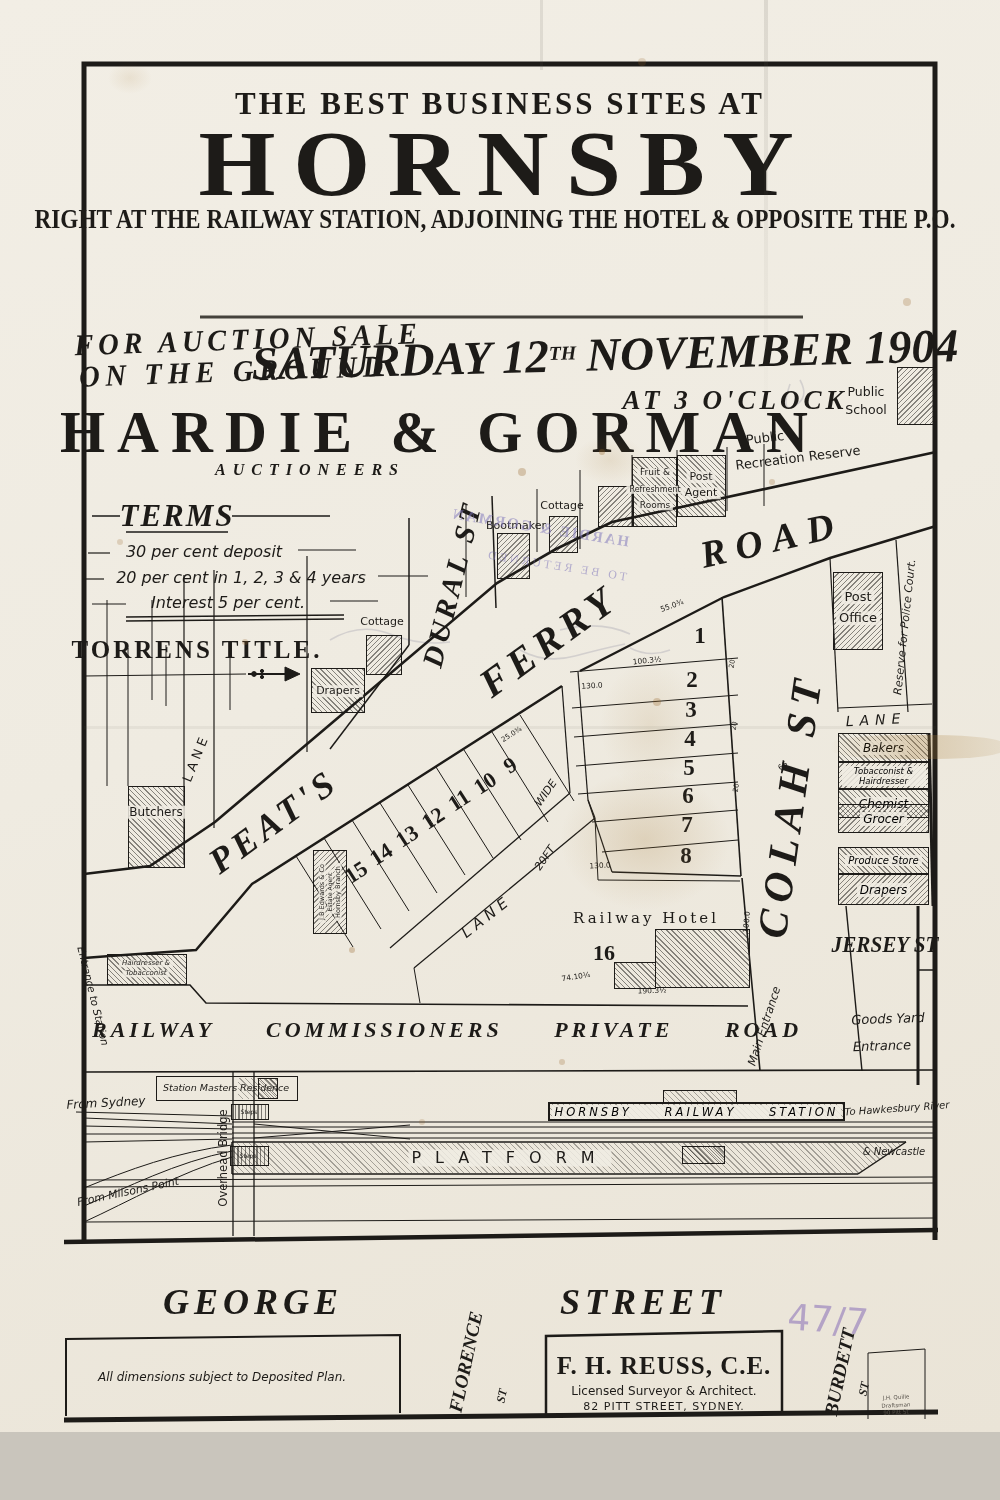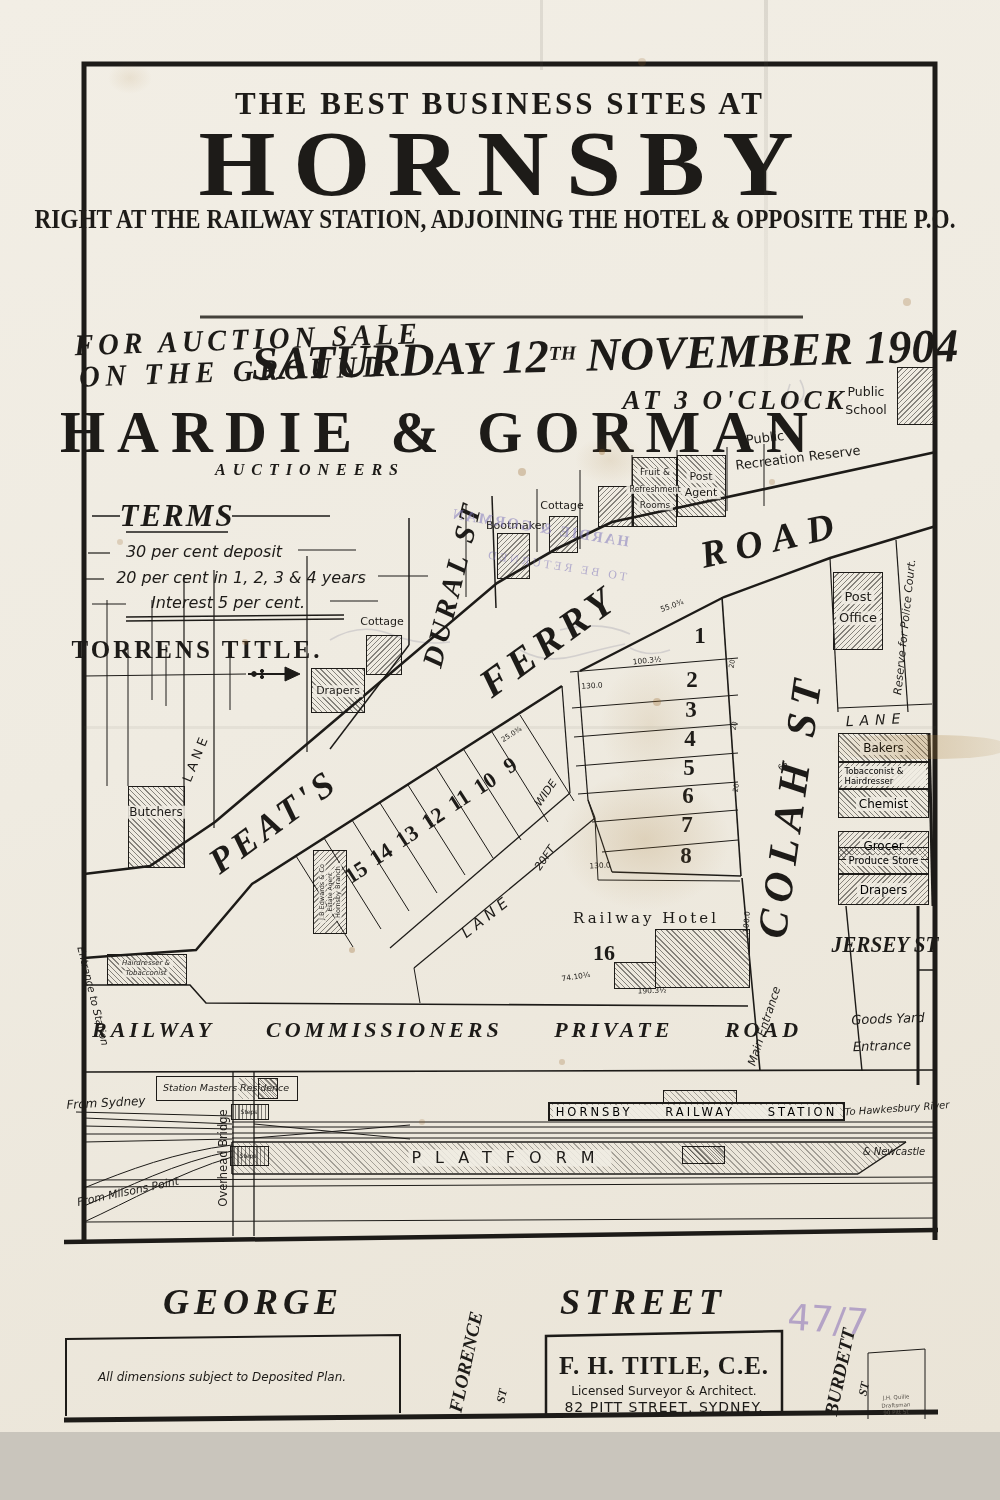--- a/index.html
+++ b/index.html
@@ -15,21 +15,21 @@
   .dser{font-family:"DejaVu Serif",serif;}
   .hand{font-family:"DejaVu Sans",sans-serif;}
   .handi{font-family:"DejaVu Sans",sans-serif;font-style:italic;}
   .sans{font-family:"Liberation Sans",sans-serif;font-weight:700;}
   .chip{background:rgba(240,236,227,.85);padding:0 3px;}
   .hatch,.hatch2,.hatchL,.vstripe{position:absolute;border:1.6px solid #1d1b18;box-sizing:border-box;}
   .hatch{background:repeating-linear-gradient(45deg,rgba(29,27,24,0) 0 2.7px,rgba(29,27,24,.5) 2.7px 3.7px);}
   .hatch2{background:repeating-linear-gradient(135deg,rgba(29,27,24,0) 0 2.7px,rgba(29,27,24,.5) 2.7px 3.7px);}
   .hatchL{background:repeating-linear-gradient(45deg,rgba(29,27,24,0) 0 3.2px,rgba(29,27,24,.35) 3.2px 4.1px);}
   .vstripe{background:repeating-linear-gradient(90deg,rgba(29,27,24,0) 0 2.6px,rgba(29,27,24,.55) 2.6px 3.8px);}
-  .cbox{display:flex;align-items:center;justify-content:center;text-align:left;}
+  .cbox{display:flex;align-items:center;justify-content:center;text-align:center;font-style:italic;}
   .stamp{position:absolute;color:#8279bc;opacity:.55;white-space:nowrap;
      transform:translate(-50%,-50%) rotate(9deg) scaleX(-1);font-family:"Liberation Serif",serif;}
   .pencil{color:#b4a3c6;font-family:"DejaVu Sans",sans-serif;font-weight:400;}
   .stain{position:absolute;pointer-events:none;}
   .flexrow{position:absolute;display:flex;justify-content:space-between;align-items:center;}
 </style>
 </head>
 <body>
 
 <div class="poster">
@@ -204,21 +204,21 @@
 
   <div class="hatch cbox" style="left:838px;top:733px;width:91px;height:29px">
       <span class="hand chip" style="font-size:12px">Bakers</span>
     </div>
   <div class="hatch2 cbox" style="left:838px;top:762px;width:91px;height:27px">
       <span class="hand chip" style="font-size:8.5px;white-space:normal;width:78px">Tobacconist &amp; Hairdresser</span>
     </div>
   <div class="hatch cbox" style="left:838px;top:789px;width:91px;height:29px">
       <span class="hand chip" style="font-size:12px">Chemist</span>
     </div>
-  <div class="hatch2 cbox" style="left:838px;top:831px;width:91px;height:29px">
+  <div class="hatch2 cbox" style="left:838px;top:804px;width:91px;height:29px">
       <span class="hand chip" style="font-size:12px">Grocer</span>
     </div>
   <div class="hatch cbox" style="left:838px;top:847px;width:91px;height:27px">
       <span class="hand chip" style="font-size:10px">Produce Store</span>
     </div>
   <div class="hatch2 cbox" style="left:838px;top:874px;width:91px;height:31px">
       <span class="hand chip" style="font-size:12px">Drapers</span>
     </div>
 
   <div class="L hand" style="left:516px;top:526px;font-size:11px">Bootmaker</div>
@@ -317,23 +317,23 @@
   <div class="hatch" style="left:682px;top:1146px;width:43px;height:18px;border-width:1px"></div>
   <div class="L hand chip" style="left:510px;top:1158px;font-size:16px;letter-spacing:14px">PLATFORM</div>
   <div class="L handi" style="left:894px;top:1152px;font-size:10px">&amp; Newcastle</div>
 
 
   <div class="L seri" style="left:643px;top:1303px;font-size:36px;letter-spacing:5px">STREET</div>
   <div class="L seri" style="left:253px;top:1303px;font-size:36px;letter-spacing:5px">GEORGE</div>
   <div class="L handi" style="left:222px;top:1377px;font-size:12px">All dimensions subject to Deposited Plan.</div>
   <div class="L seri" style="left:466px;top:1362px;font-size:19px;--r:-78deg">FLORENCE</div>
   <div class="L seri" style="left:502px;top:1396px;font-size:12px;--r:-78deg">ST</div>
-  <div class="L ser" style="left:664px;top:1366px;font-size:25px;letter-spacing:1px">F. H. TITLE, C.E.</div>
+  <div class="L ser" style="left:664px;top:1366px;font-size:25px;letter-spacing:1px">F. H. REUSS, C.E.</div>
   <div class="L hand" style="left:664px;top:1391px;font-size:12px">Licensed Surveyor &amp; Architect.</div>
-  <div class="L hand" style="left:664px;top:1407px;font-size:14px;letter-spacing:1px">82 PITT STREET, SYDNEY.</div>
+  <div class="L hand" style="left:664px;top:1407px;font-size:11px;letter-spacing:1px">82 PITT STREET, SYDNEY.</div>
   <div class="L seri" style="left:840px;top:1372px;font-size:19px;--r:-78deg">BURDETT</div>
   <div class="L seri" style="left:864px;top:1389px;font-size:12px;--r:-78deg">ST</div>
   <div class="L hand" style="left:896px;top:1398px;font-size:5.5px;color:#57524b;--r:-3deg">J.H. Quille</div>
   <div class="L hand" style="left:896px;top:1406px;font-size:5.5px;color:#57524b;--r:-3deg">Draftsman</div>
   <div class="L hand" style="left:896px;top:1413px;font-size:5.5px;color:#57524b;--r:-3deg">90 Pitt St</div>
 
   <div class="stamp" style="left:540px;top:528px;font-size:15px;font-weight:700;letter-spacing:2px">HARDIE &amp; GORMAN</div>
   <div class="stamp" style="left:556px;top:566px;font-size:12px;letter-spacing:3px">TO BE RETURNED</div>
   <div class="L pencil" style="left:828px;top:1320px;font-size:36px;--r:4deg">47/7</div>
 

